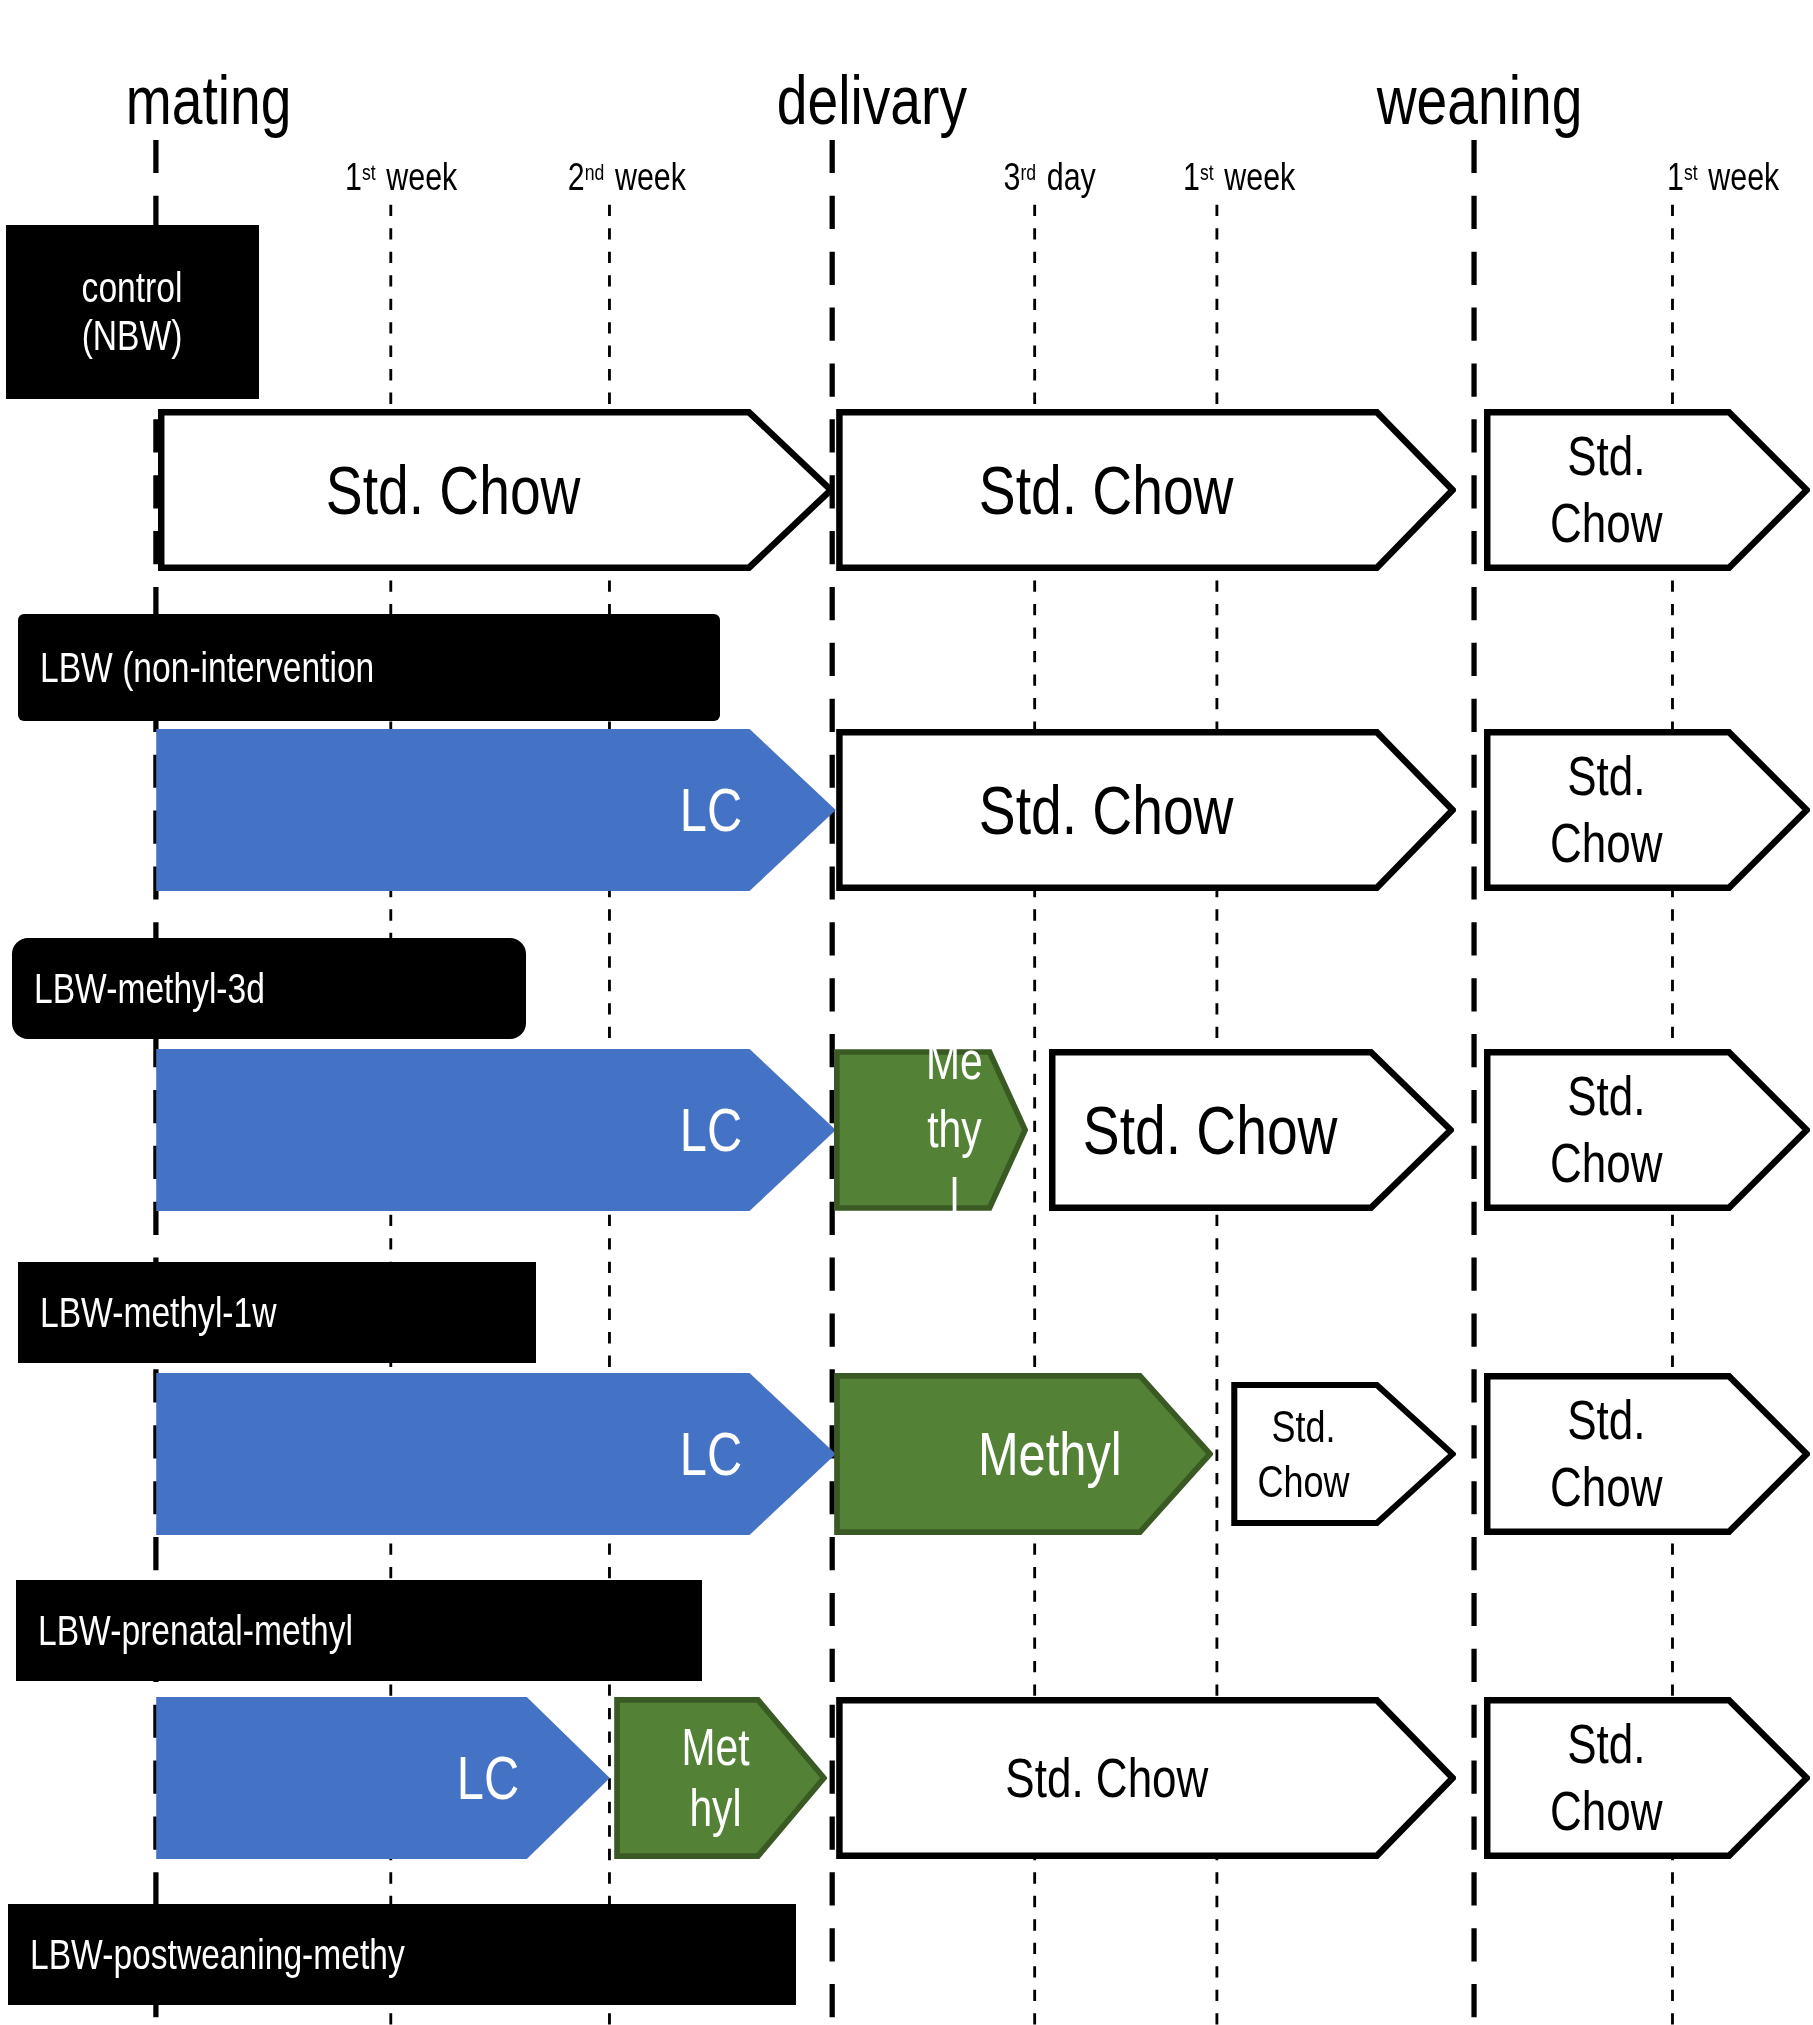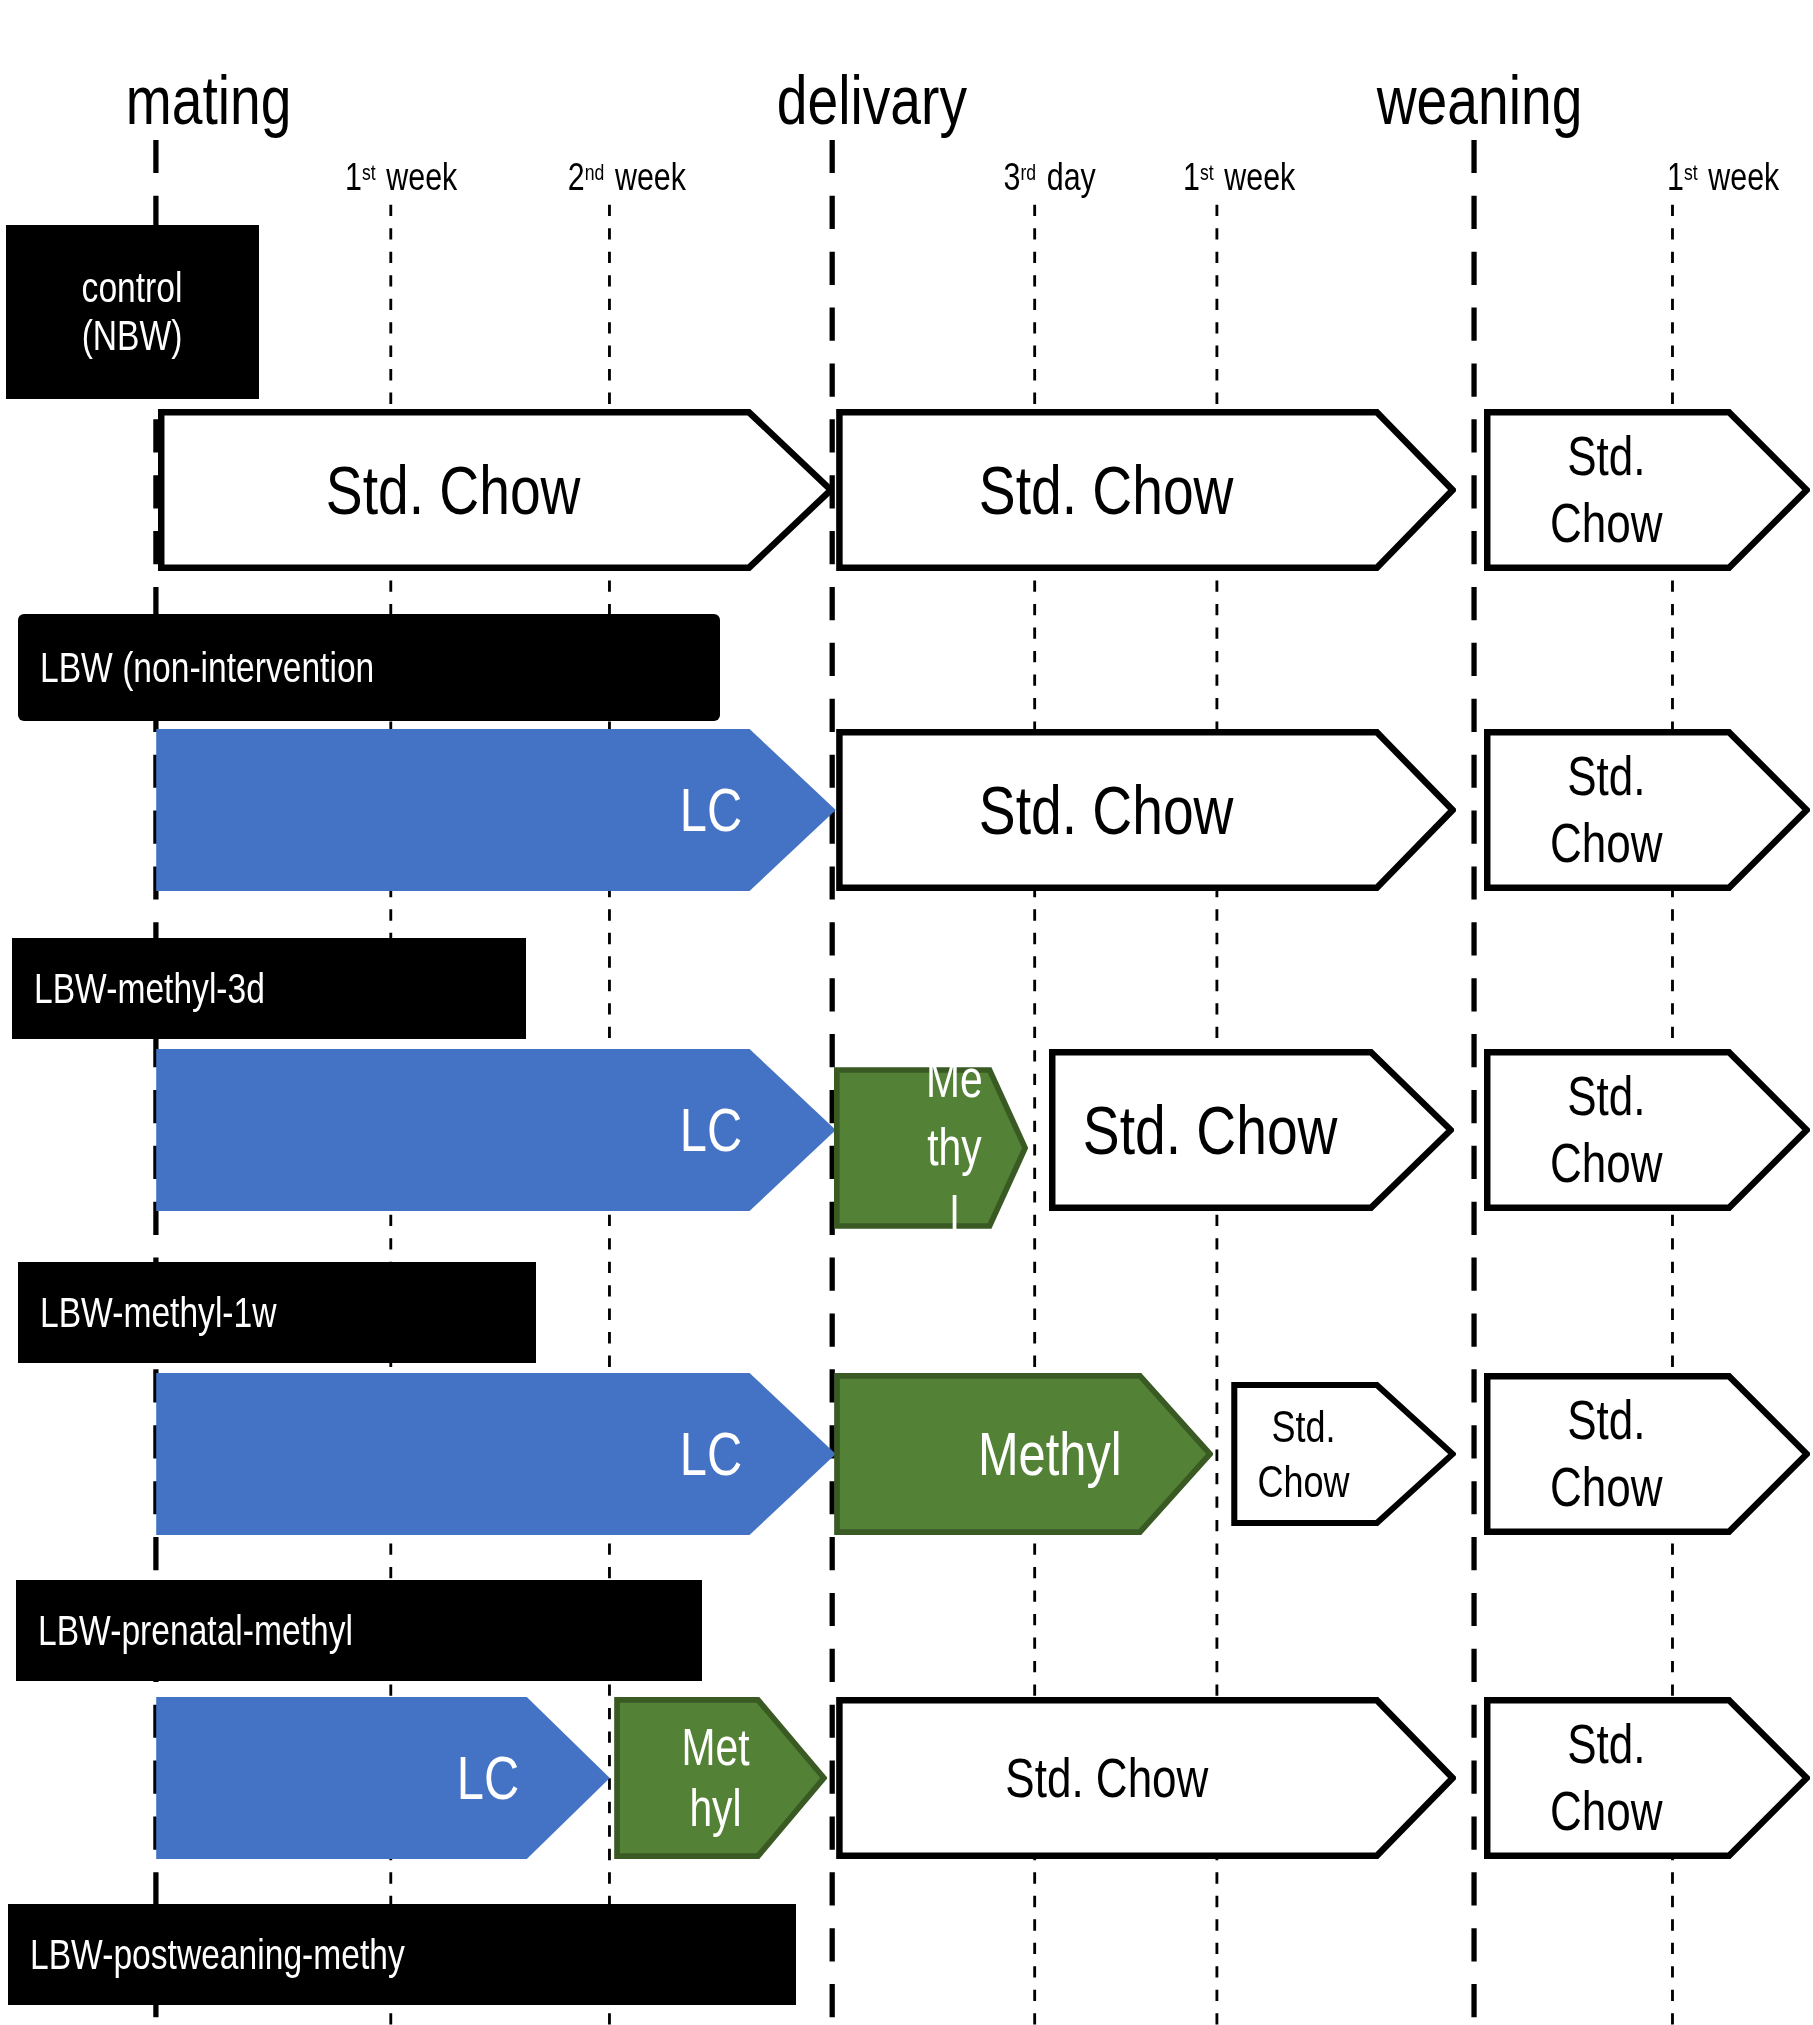--- a/index.html
+++ b/index.html
@@ -125,32 +125,32 @@
   <div class="arrow" style="left:1484px;top:729px;width:326px;height:162px;--tip:81px;">
       <svg width="326" height="162" viewBox="0 0 805 400">
         <polygon points="8,8 605,8 797,200 605,392 8,392" fill="#ffffff" stroke="#000000" stroke-width="16" stroke-linejoin="miter"></polygon>
       </svg>
     <div class="albl f-med">
         <span class="cond">Std.
 Chow</span>
       </div>
     </div>
 
-  <div class="grouplabel left" style="left:12px;top:938px;width:492px;height:101px;">
+  <div class="grouplabel left" style="left:12px;top:938px;width:492px;height:101px;border-radius:16px;">
       <span class="condl">LBW-methyl-3d</span>
     </div>
   <div class="arrow" style="left:156px;top:1049px;width:680px;height:162px;--tip:86px;">
       <svg width="680" height="162" viewBox="0 0 1678 400">
         <polygon points="0,0 1465,0 1678,200 1465,400 0,400" fill="#4472c4"></polygon>
       </svg>
     <div class="albl f-lc wt">
         <span class="cond">LC</span>
       </div>
     </div>
-  <div class="arrow" style="left:834px;top:1049px;width:194px;height:162px;margin-top:18px;--tip:38px;">
+  <div class="arrow" style="left:834px;top:1049px;width:194px;height:162px;--tip:38px;">
       <svg width="194" height="162" viewBox="0 0 480 400">
         <polygon points="7,7 385,7 473,200 385,393 7,393" fill="#538135" stroke="#3a5a24" stroke-width="14" stroke-linejoin="miter"></polygon>
       </svg>
     <div class="albl f-g3 wt">
         <span class="cond">Me
 thy
 l</span>
       </div>
     </div>
   <div class="arrow" style="left:1049px;top:1049px;width:405px;height:162px;--tip:83px;">

